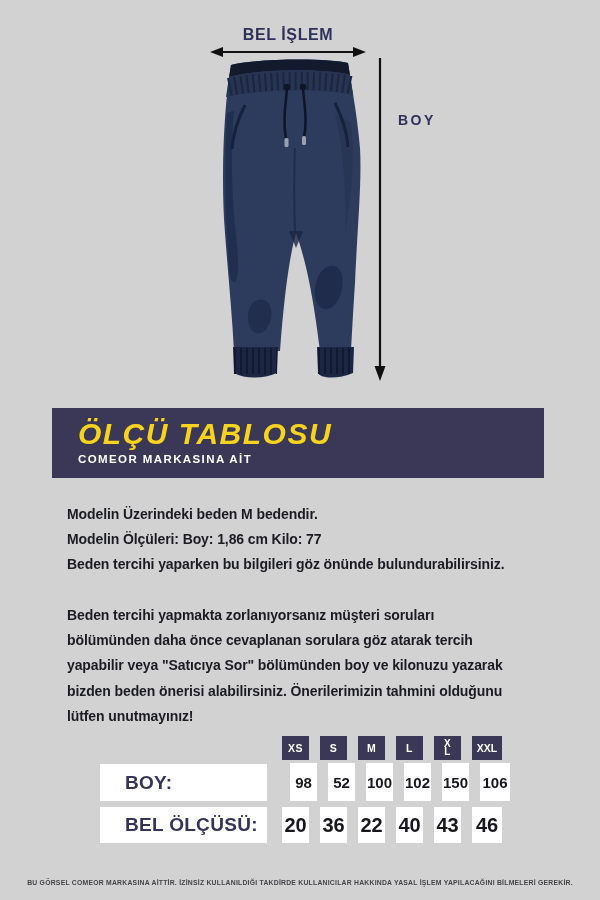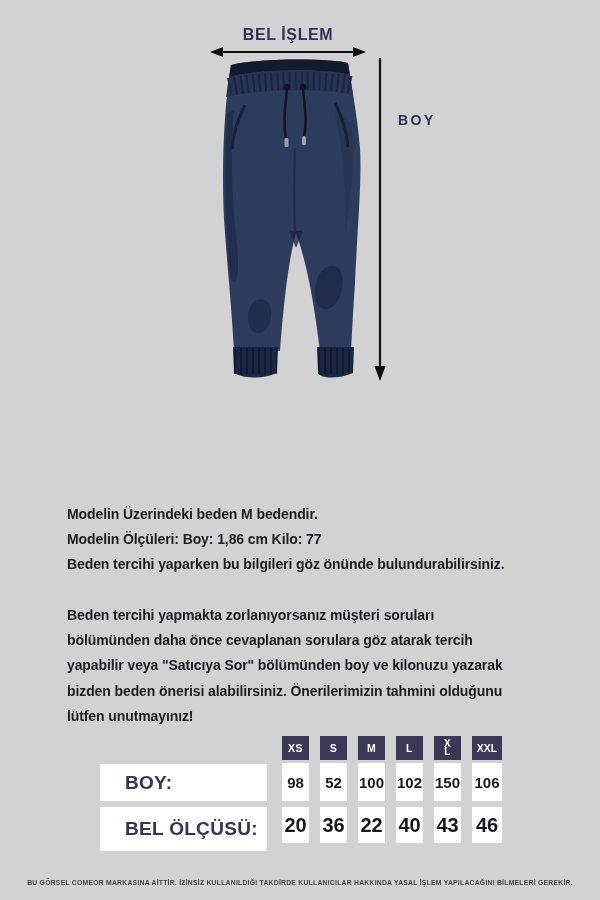--- a/index.html
+++ b/index.html
@@ -55,24 +55,24 @@
   }
   .size-box.wide{width:30px;letter-spacing:0;}
   .size-box.two-line{white-space:pre-line;line-height:.85;font-size:10px;text-align:center;}
 
   .row-label{
     left:100px;width:167px;background:#ffffff;box-sizing:border-box;
     display:flex;align-items:center;padding-left:25px;
     font-weight:bold;color:#34335b;font-size:19px;letter-spacing:.3px;
   }
   .row-label-1{top:764px;height:37px;}
-  .row-label-2{top:807px;height:44px;}
+  .row-label-2{top:807px;height:36px;}
 
   .value-row{left:282px;display:flex;gap:11px;}
-  .value-row-1{top:763px;}
+  .value-row-1{top:763px;margin-left:8px;}
   .value-row-2{top:807px;}
   .value-cell{
     width:27px;background:#ffffff;display:flex;align-items:center;justify-content:center;
     font-weight:bold;color:#17171d;
   }
   .value-row-1 .value-cell{height:38px;font-size:15px;}
   .value-row-2 .value-cell{height:36px;font-size:20px;}
   .value-cell.wide{width:30px;}
 
   
@@ -131,20 +131,24 @@
       <rect x="99.5" y="85" width="4" height="9" rx="1.5" fill="#98a0b0"></rect>
       <rect x="117" y="83" width="4" height="9" rx="1.5" fill="#98a0b0"></rect>
 
       <path d="M48,294 L93,294 L92,320 C78,326 60,326 49,320 Z" fill="#1b2642"></path>
       <path d="M132,294 L169,294 L168,320 C154,326 136,326 133,320 Z" fill="#1b2642"></path>
       <path d="M49,308 L92,308" stroke="#10192f" stroke-width="26" stroke-dasharray="2,4" fill="none"></path>
       <path d="M133,308 L168,308" stroke="#10192f" stroke-width="26" stroke-dasharray="2,4" fill="none"></path>
     </g>
   </svg>
 
+  <div class="abs banner">
+    <div class="banner-title">ÖLÇÜ TABLOSU</div>
+    <div class="banner-sub">COMEOR MARKASINA AİT</div>
+  </div>
 
   <div class="abs para para-1">Modelin Üzerindeki beden M bedendir.
 Modelin Ölçüleri: Boy: 1,86 cm Kilo: 77
 Beden tercihi yaparken bu bilgileri göz önünde bulundurabilirsiniz.</div>
   <div class="abs para para-2">Beden tercihi yapmakta zorlanıyorsanız müşteri soruları
 bölümünden daha önce cevaplanan sorulara göz atarak tercih
 yapabilir veya "Satıcıya Sor" bölümünden boy ve kilonuzu yazarak
 bizden beden önerisi alabilirsiniz. Önerilerimizin tahmini olduğunu
 lütfen unutmayınız!</div>
 

